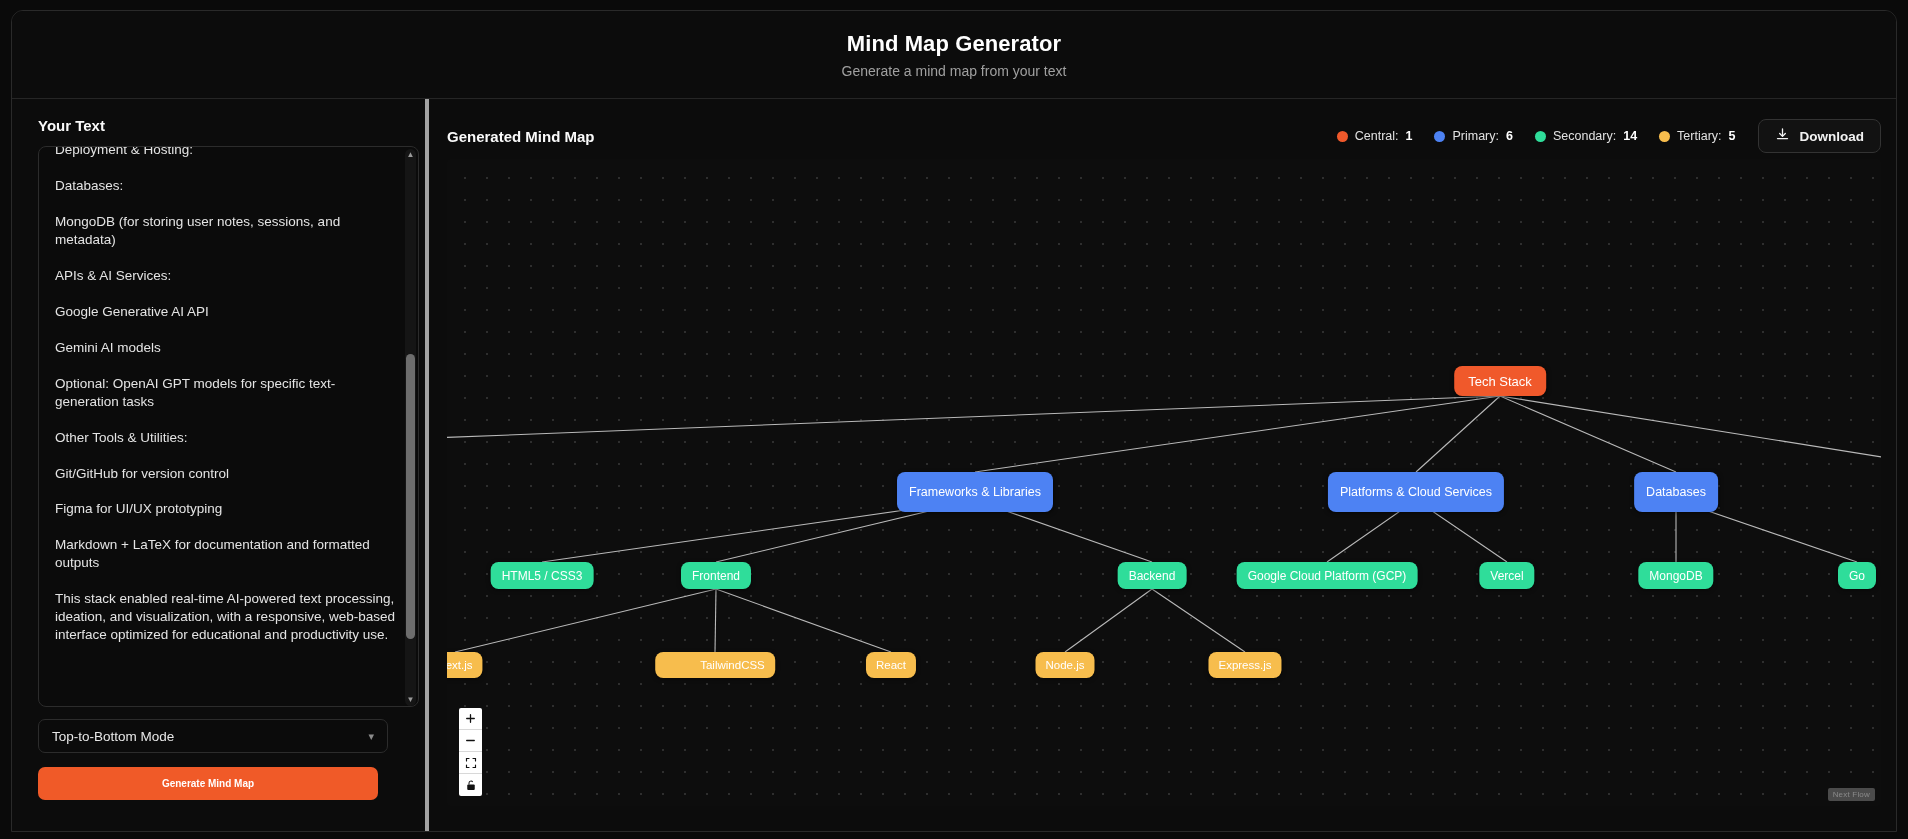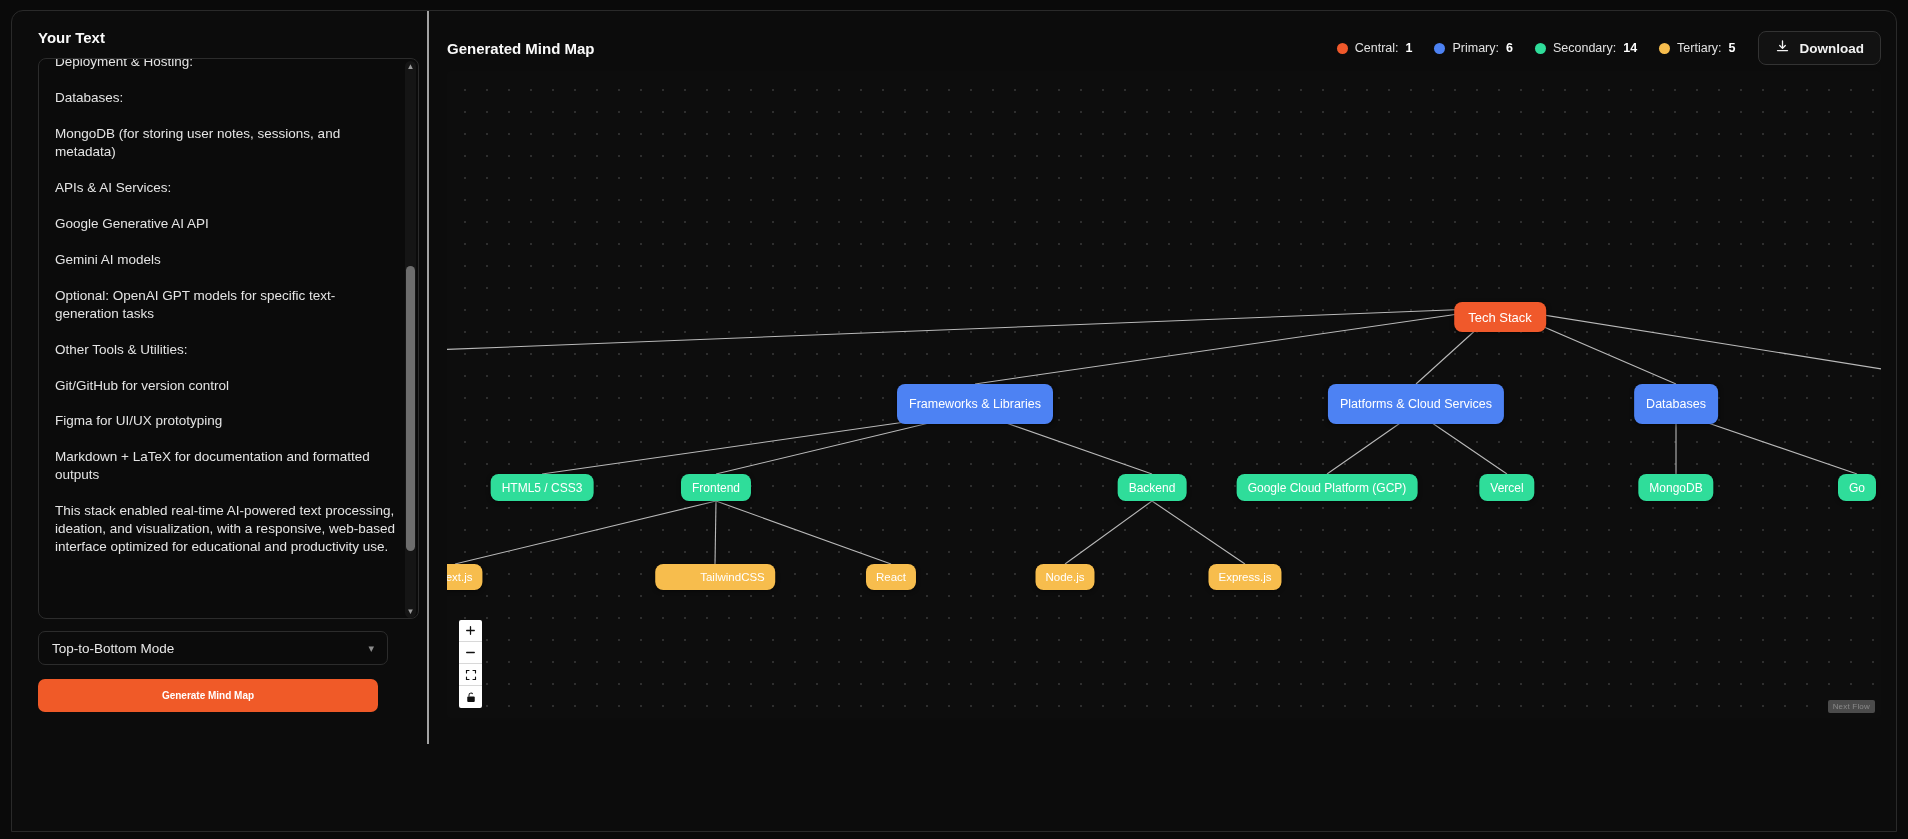--- a/index.html
+++ b/index.html
@@ -44,21 +44,21 @@
   }
 
   
   .body {
     display: flex;
     height: 733px;
   }
   .left-pane {
     width: 417px;
     padding: 18px 24px 0 26px;
-    border-right: 2px solid #a3a3a3;
+    border-right: 4px solid #a3a3a3;
     position: relative;
   }
   .pane-title {
     font-size: 15px; font-weight: bold; color: #fafafa;
     margin-bottom: 12px;
   }
   .textarea-wrap {
     position: relative;
     width: 381px; height: 561px;
     border: 1px solid #2c2c2c;
@@ -170,21 +170,21 @@
   }
   .node {
     position: absolute;
     display: flex; align-items: center; justify-content: center;
     border-radius: 8px;
     color: #ffffff;
     white-space: nowrap;
     cursor: pointer;
     box-shadow: 0 1px 4px rgba(0,0,0,.55);
   }
-  .node.central { background: #f0592b; font-size: 13px; height: 30px; padding: 0 14px; margin-top: 24px; }
+  .node.central { background: #f0592b; font-size: 13px; height: 30px; padding: 0 14px; }
   .node.primary { background: #4d82f3; font-size: 12.5px; height: 40px; padding: 0 12px; }
   .node.secondary { background: #2fdd9a; font-size: 12px; height: 27px; padding: 0 11px; }
   .node.tertiary { background: #f7bd4d; font-size: 11.5px; height: 26px; padding: 0 10px; }
 
   
   .zoom-controls {
     position: absolute;
     left: 12px; bottom: 10px;
     width: 23px;
     background: #ffffff;
@@ -211,20 +211,24 @@
     border-radius: 2px;
     letter-spacing: .2px;
   }
 </style>
 </head>
 <body>
 
 <div id="app">
   <div class="shell">
 
+    <div class="header">
+      <div class="header-title">Mind Map Generator</div>
+      <div class="header-sub">Generate a mind map from your text</div>
+    </div>
 
     <div class="body">
 
       <div class="left-pane">
         <div class="pane-title">Your Text</div>
 
         <div class="textarea-wrap">
           <div class="textarea-inner" id="ta-inner"><p>Deployment &amp; Hosting:</p><p>Databases:</p><p>MongoDB (for storing user notes, sessions, and metadata)</p><p>APIs &amp; AI Services:</p><p>Google Generative AI API</p><p>Gemini AI models</p><p>Optional: OpenAI GPT models for specific text-generation tasks</p><p>Other Tools &amp; Utilities:</p><p>Git/GitHub for version control</p><p>Figma for UI/UX prototyping</p><p>Markdown + LaTeX for documentation and formatted outputs</p><p>This stack enabled real-time AI-powered text processing, ideation, and visualization, with a responsive, web-based interface optimized for educational and productivity use.</p></div>
           <div class="ta-scrollbar">
             <div class="ta-arrow up">▲</div>

